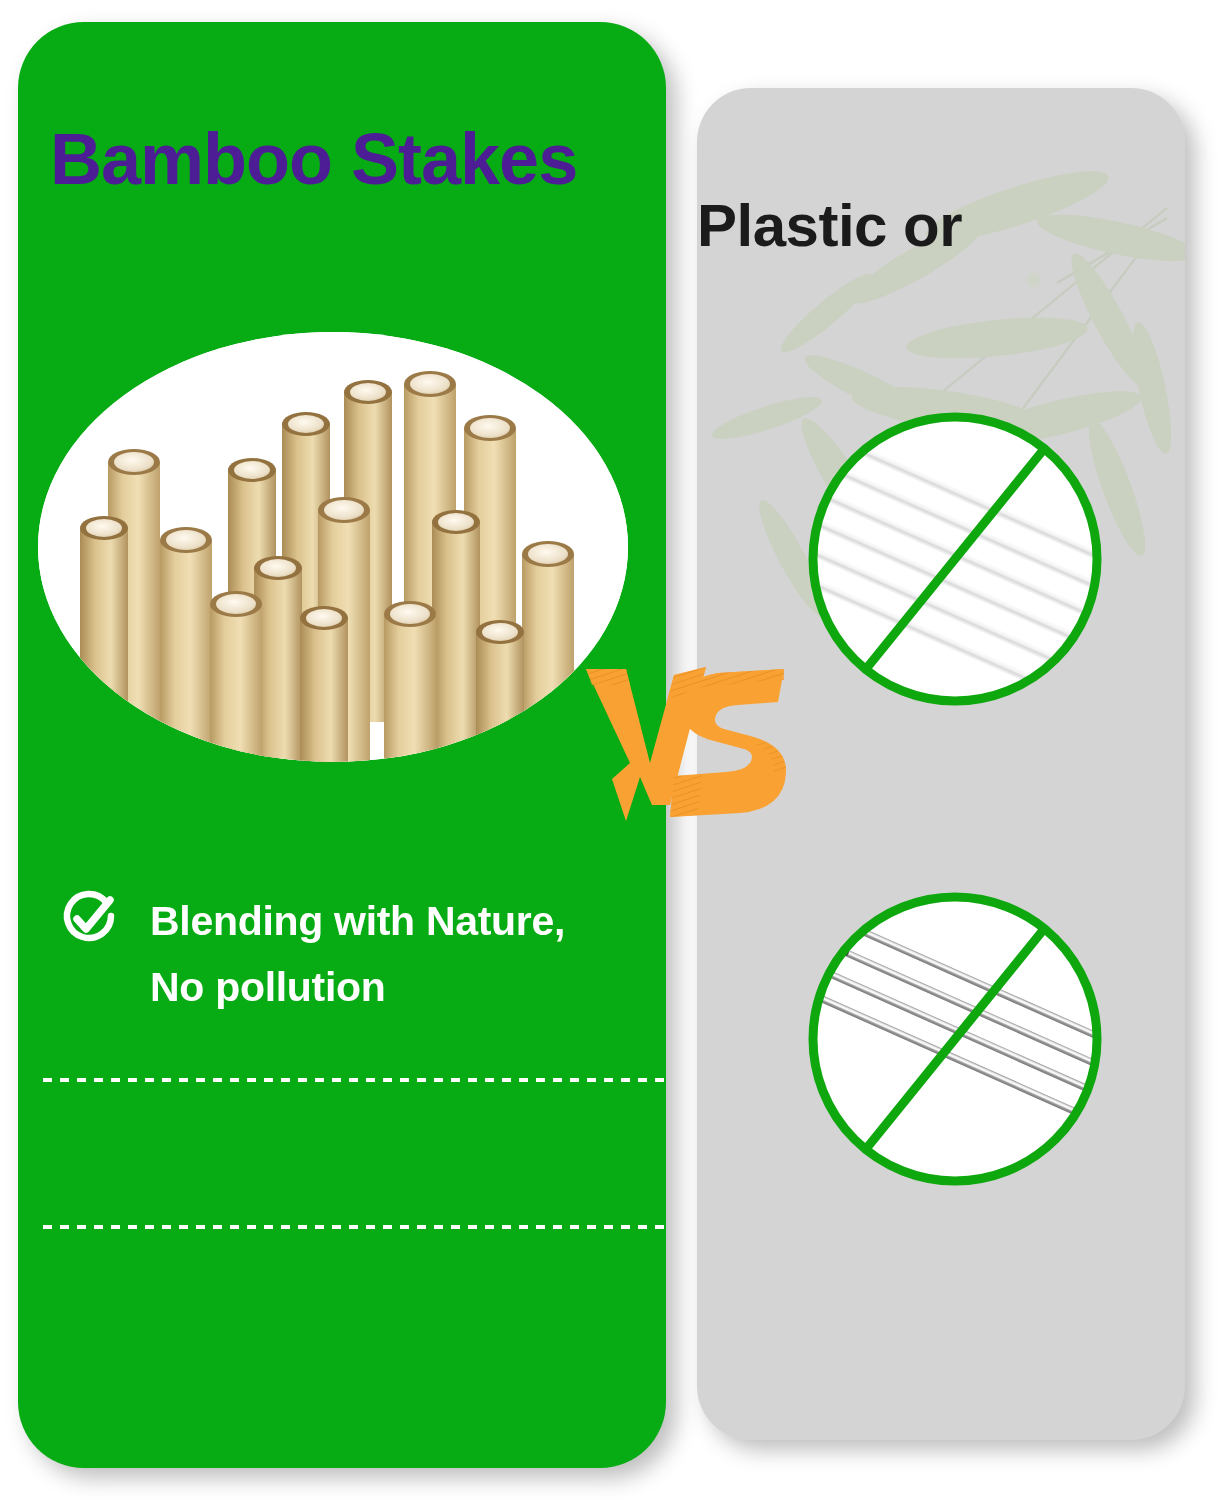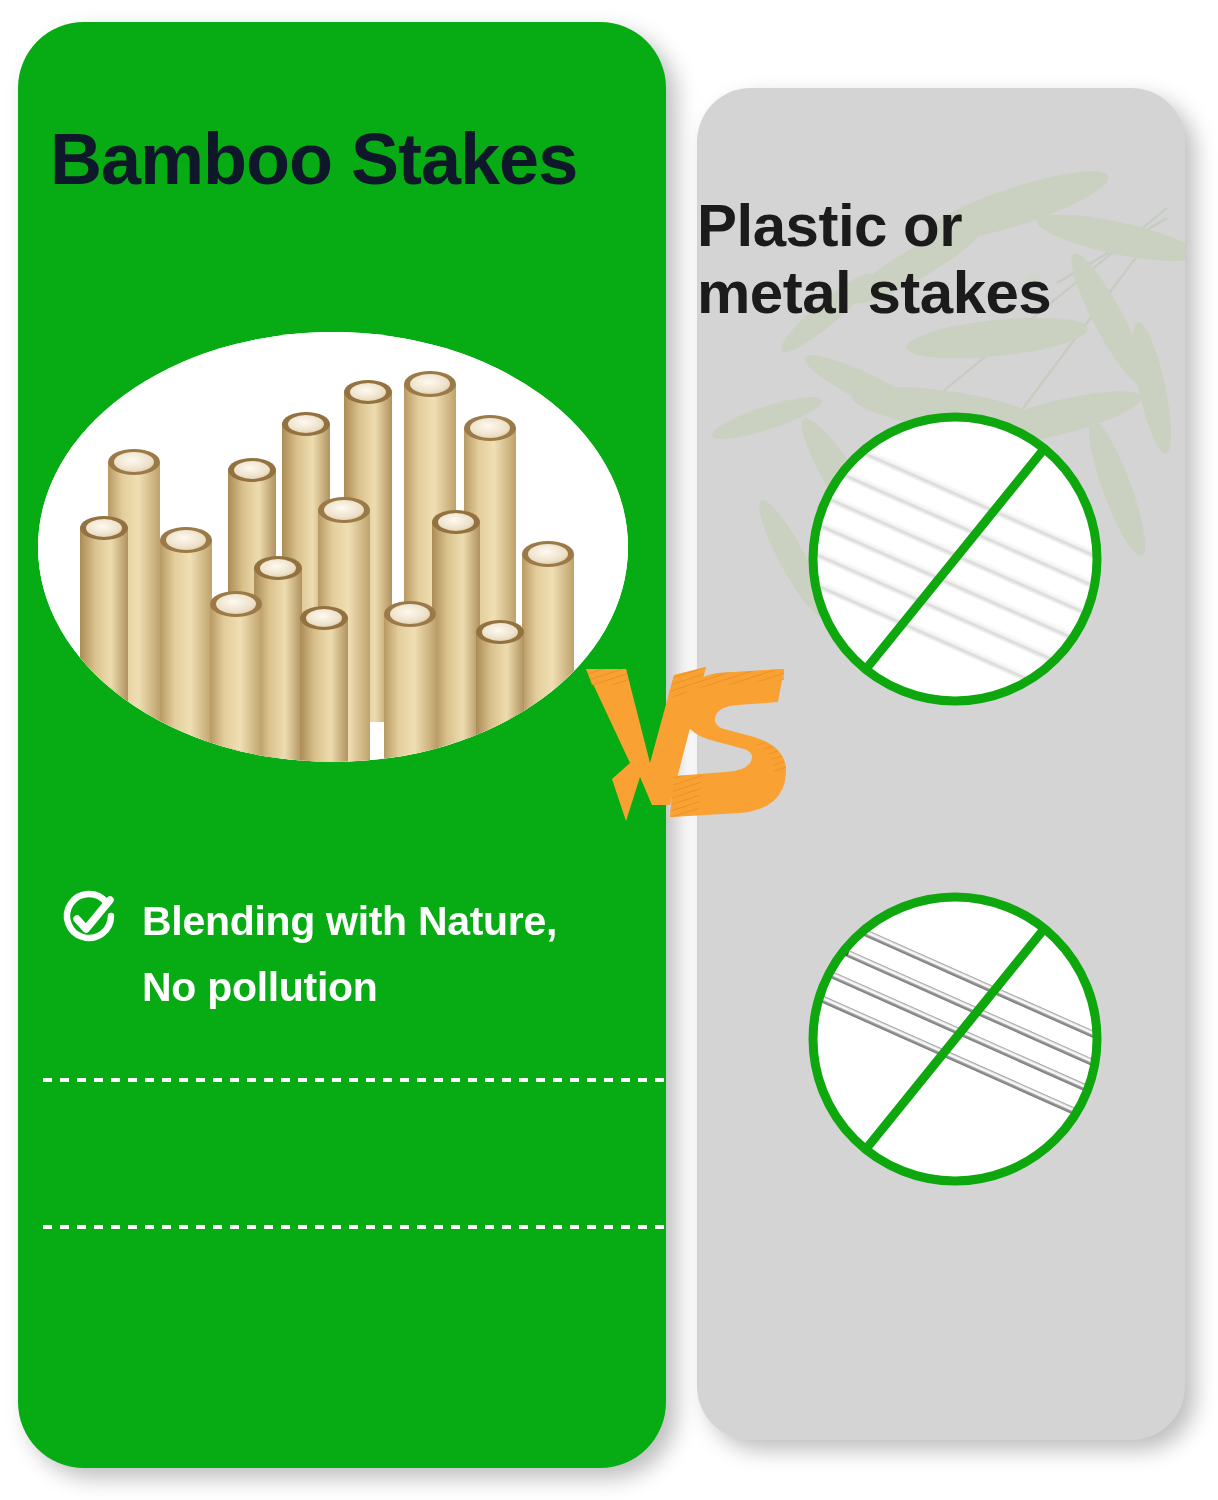--- a/index.html
+++ b/index.html
@@ -66,21 +66,21 @@
     height: 1446px;
     background: #07ab13;
     border-radius: 66px;
     box-shadow: 10px 10px 22px rgba(0,0,0,0.26);
     overflow: hidden;
   }
   .green-title {
     position: absolute;
     left: 32px;
     top: 96px;
-    color: #0f172a;
+    color: #4c1d95;
     font-size: 72px;
     font-weight: bold;
     letter-spacing: -1px;
     white-space: nowrap;
   }
 
   .bamboo-oval {
     position: absolute;
     left: 20px;
     top: 310px;
@@ -112,20 +112,21 @@
     margin-top: 2px;
   }
   .check-icon svg { display: block; width: 100%; height: 100%; }
 
   .feature-text {
     color: #ffffff;
     font-size: 41px;
     font-weight: bold;
     line-height: 1.62;
     letter-spacing: -0.3px;
+    margin-left: 8px;
   }
 
   .divider {
     position: absolute;
     left: 25px;
     width: 623px;
     height: 4px;
     background-image: repeating-linear-gradient(
         to right,
         #ffffff 0px, #ffffff 9px,
@@ -185,21 +186,20 @@
         <use href="#leafShape" transform="translate(70,330) rotate(-18) scale(0.6)"></use>
         <use href="#leafShape" transform="translate(222,455) rotate(70) scale(0.8)"></use>
         <use href="#leafShape" transform="translate(340,470) rotate(58) scale(0.7)"></use>
         <use href="#leafShape" transform="translate(95,470) rotate(62) scale(0.68)"></use>
       </g>
     </svg>
   </div>
 
   <div class="gray-title">
     <span>Plastic or</span><br>
-    <span>metal stakes</span>
   </div>
 
   <div class="no-circle top">
     <svg viewBox="0 0 300 300" xmlns="http://www.w3.org/2000/svg">
       <defs>
         <clipPath id="clipTop">
             <circle cx="150" cy="150" r="142"></circle>
           </clipPath>
         <linearGradient id="plasticRod" x1="0" y1="0" x2="0" y2="1">
           <stop offset="0%" stop-color="#ffffff"></stop>

